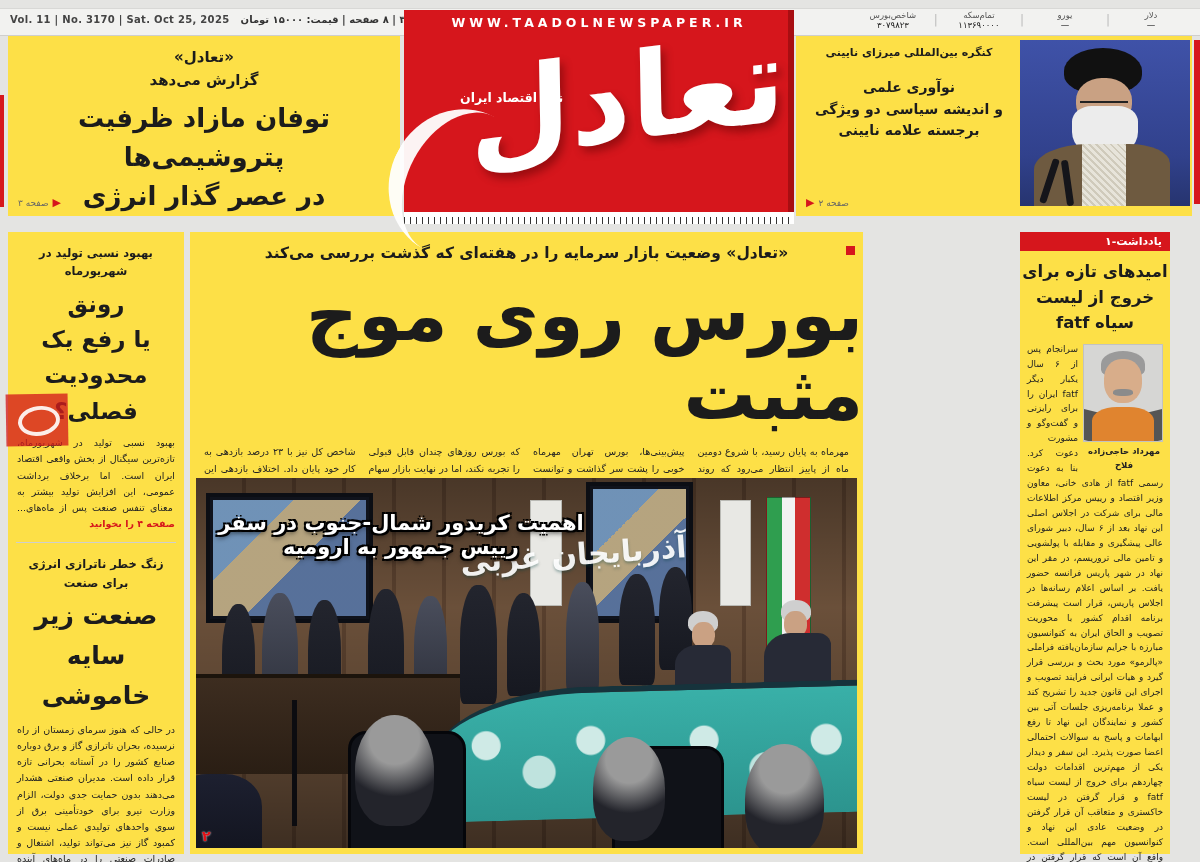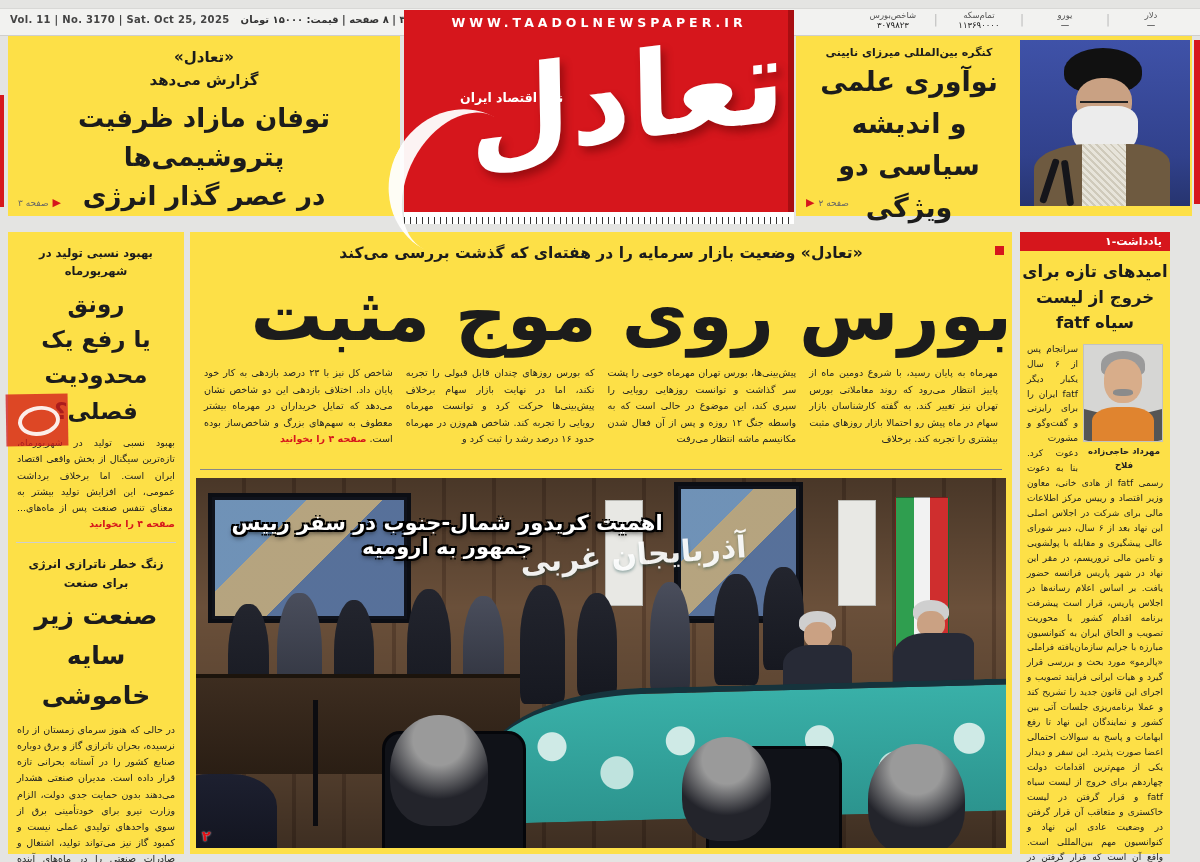--- a/index.html
+++ b/index.html
@@ -42,21 +42,21 @@
   .bleed-right{position:absolute;right:0;top:40px;width:6px;height:164px;background:#d6161c;}
   
   .lead-left{left:8px;top:36px;width:392px;height:180px;text-align:center;}
   .lead-left .kicker{font-size:15px;font-weight:bold;line-height:1.5;margin-top:10px;}
   .lead-left .headline{font-size:26px;font-weight:bold;line-height:1.5;margin-top:8px;}
   .pageref{position:absolute;left:10px;bottom:8px;font-size:9px;color:#666;display:flex;align-items:center;gap:4px;}
   .tri{color:#d6161c;font-size:11px;line-height:1;}
   .lead-right{left:796px;top:36px;width:396px;height:180px;}
   .lead-right .txt{position:absolute;right:176px;left:6px;top:8px;text-align:center;}
   .lead-right .kicker{font-size:11px;font-weight:bold;line-height:1.55;}
-  .lead-right .headline{font-size:27px;font-weight:bold;line-height:1.55;margin-top:0;}
+  .lead-right .headline{font-size:14px;font-weight:bold;line-height:1.55;margin-top:16px;}
   .leader-photo{position:absolute;right:2px;top:4px;width:170px;height:166px;
     background:linear-gradient(180deg,#3f52a8,#31418c 70%,#26346f);overflow:hidden;}
   .turban{position:absolute;right:48px;top:8px;width:78px;height:46px;background:#111;border-radius:50% 50% 42% 42%;}
   .face{position:absolute;right:58px;top:38px;width:56px;height:48px;background:#c9a183;border-radius:46%;}
   .glasses{position:absolute;right:62px;top:52px;width:48px;height:9px;border-bottom:2.5px solid #222;}
   .beard{position:absolute;right:52px;top:66px;width:66px;height:52px;background:#ececec;border-radius:30% 30% 50% 50%;}
   .robe{position:absolute;right:20px;top:104px;width:136px;height:64px;background:#6e5a40;border-radius:40% 30% 0 0;}
   .shawl{position:absolute;right:64px;top:104px;width:44px;height:62px;
     background:repeating-linear-gradient(45deg,#e7e4da 0 3px,#cfcabb 3px 5px);}
   .mic{position:absolute;width:7px;height:46px;background:#15151a;border-radius:3px;}
@@ -81,21 +81,21 @@
   .note-photo-wrap{float:right;width:78px;margin:2px 0 4px 7px;text-align:center;}
   .note-photo{width:78px;height:96px;background:#d6d6d4;position:relative;overflow:hidden;border:1px solid #c2c2c0;}
   .np-hair{position:absolute;left:17px;top:6px;width:44px;height:26px;background:#9a9a9a;border-radius:50% 50% 30% 30%;}
   .np-face{position:absolute;left:20px;top:14px;width:38px;height:44px;background:#d8ad8a;border-radius:45%;}
   .np-must{position:absolute;left:29px;top:44px;width:20px;height:7px;background:#8b8b8b;border-radius:40%;}
   .np-shirt{position:absolute;left:8px;top:62px;width:62px;height:34px;background:#e0842f;border-radius:40% 40% 0 0;}
   .np-coat-l{position:absolute;left:-6px;top:66px;width:24px;height:30px;background:#555;transform:rotate(14deg);}
   .np-coat-r{position:absolute;right:-6px;top:66px;width:24px;height:30px;background:#555;transform:rotate(-14deg);}
   .note-author{font-size:8.5px;font-weight:bold;margin-top:2px;direction:rtl;}
   
-  .center{left:190px;top:232px;width:822px;height:622px;}
+  .center{left:190px;top:232px;width:673px;height:622px;}
   .main-kicker{position:relative;text-align:center;font-size:15.5px;font-weight:bold;
     direction:rtl;padding-top:12px;}
   .kicker-bullet{position:absolute;right:8px;top:14px;width:9px;height:9px;background:#d6161c;}
   .main-headline{text-align:right;font-size:72px;font-weight:bold;direction:rtl;
     line-height:1.1;margin-top:14px;letter-spacing:-1px;}
   .cols{display:flex;direction:rtl;gap:13px;padding:10px 14px 0;height:92px;overflow:hidden;}
   .col{flex:1;font-size:9.6px;line-height:1.72;text-align:justify;color:#222;}
   .center-rule{border:none;border-top:1.5px solid #888;margin:12px 10px 0;}
   
   .photo{position:absolute;left:6px;right:6px;top:246px;bottom:6px;overflow:hidden;

